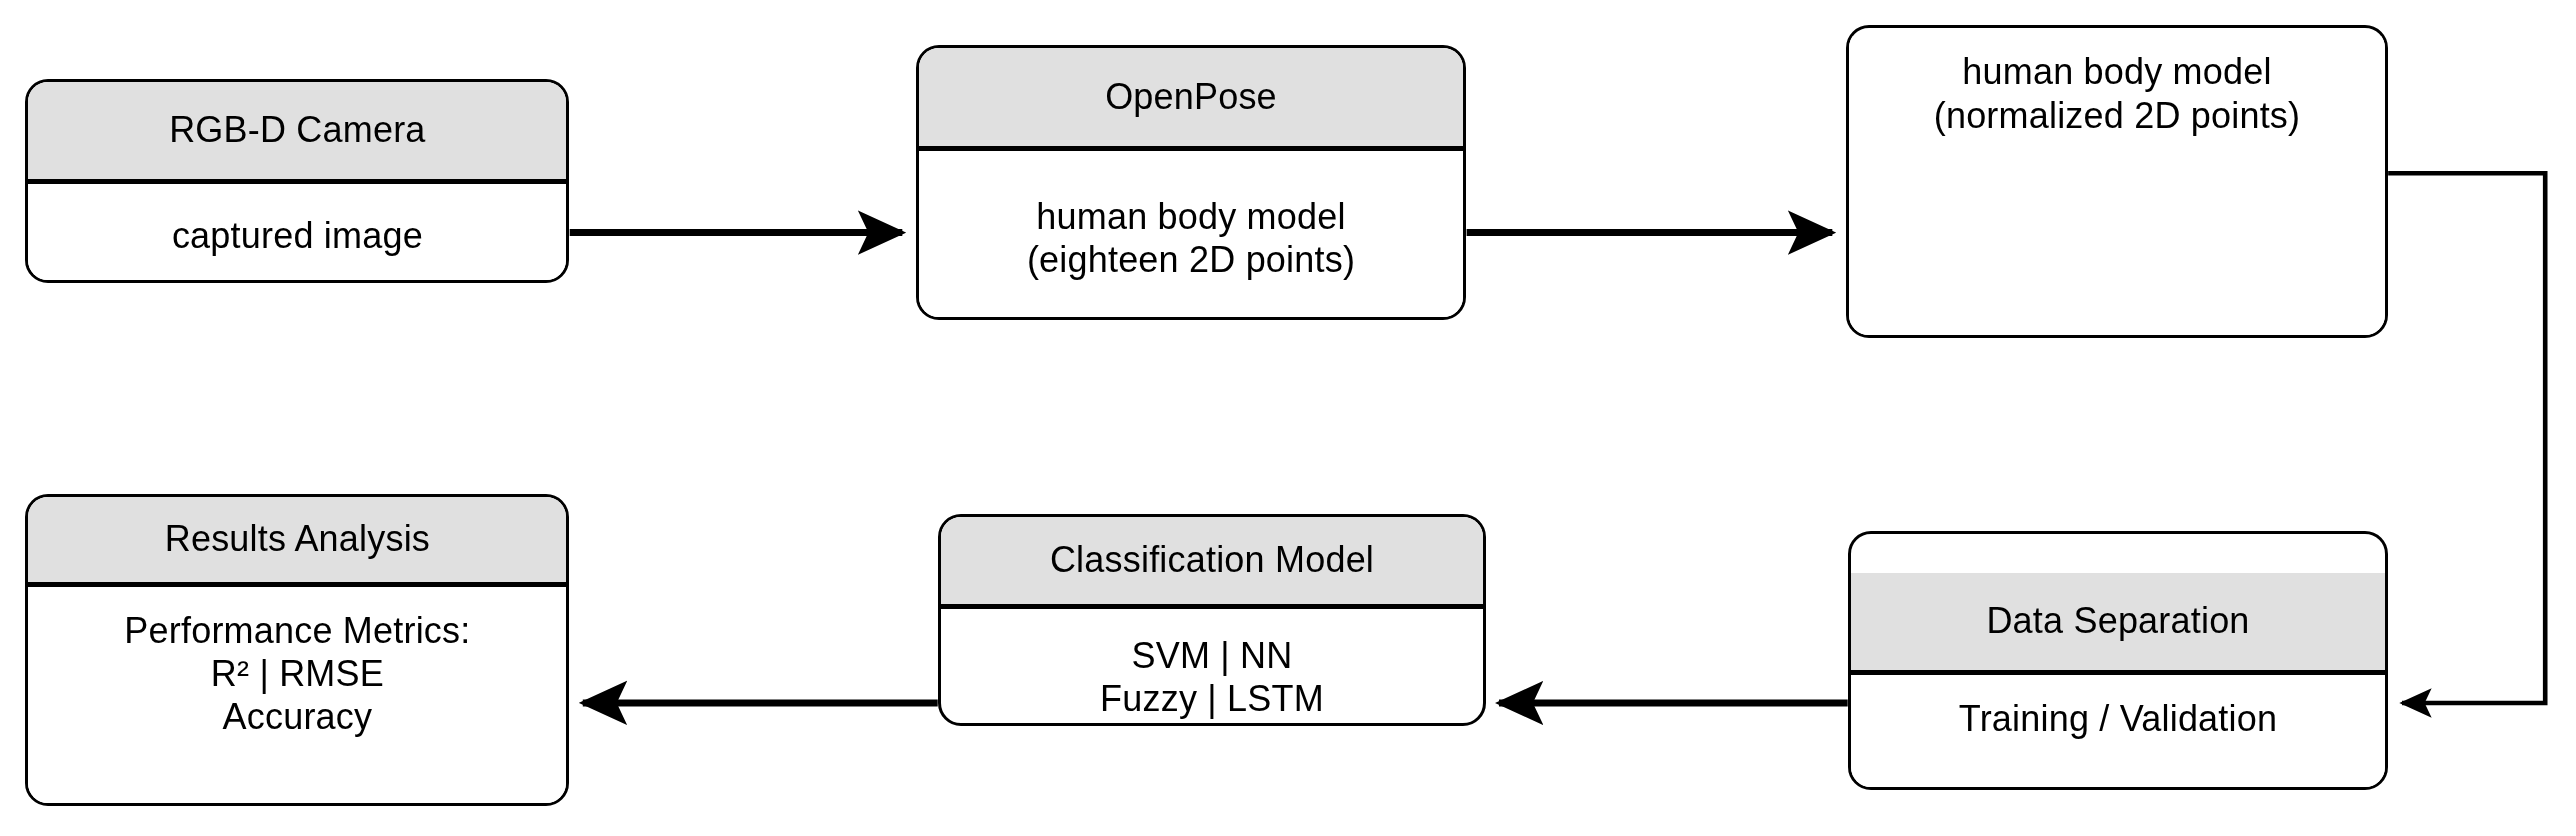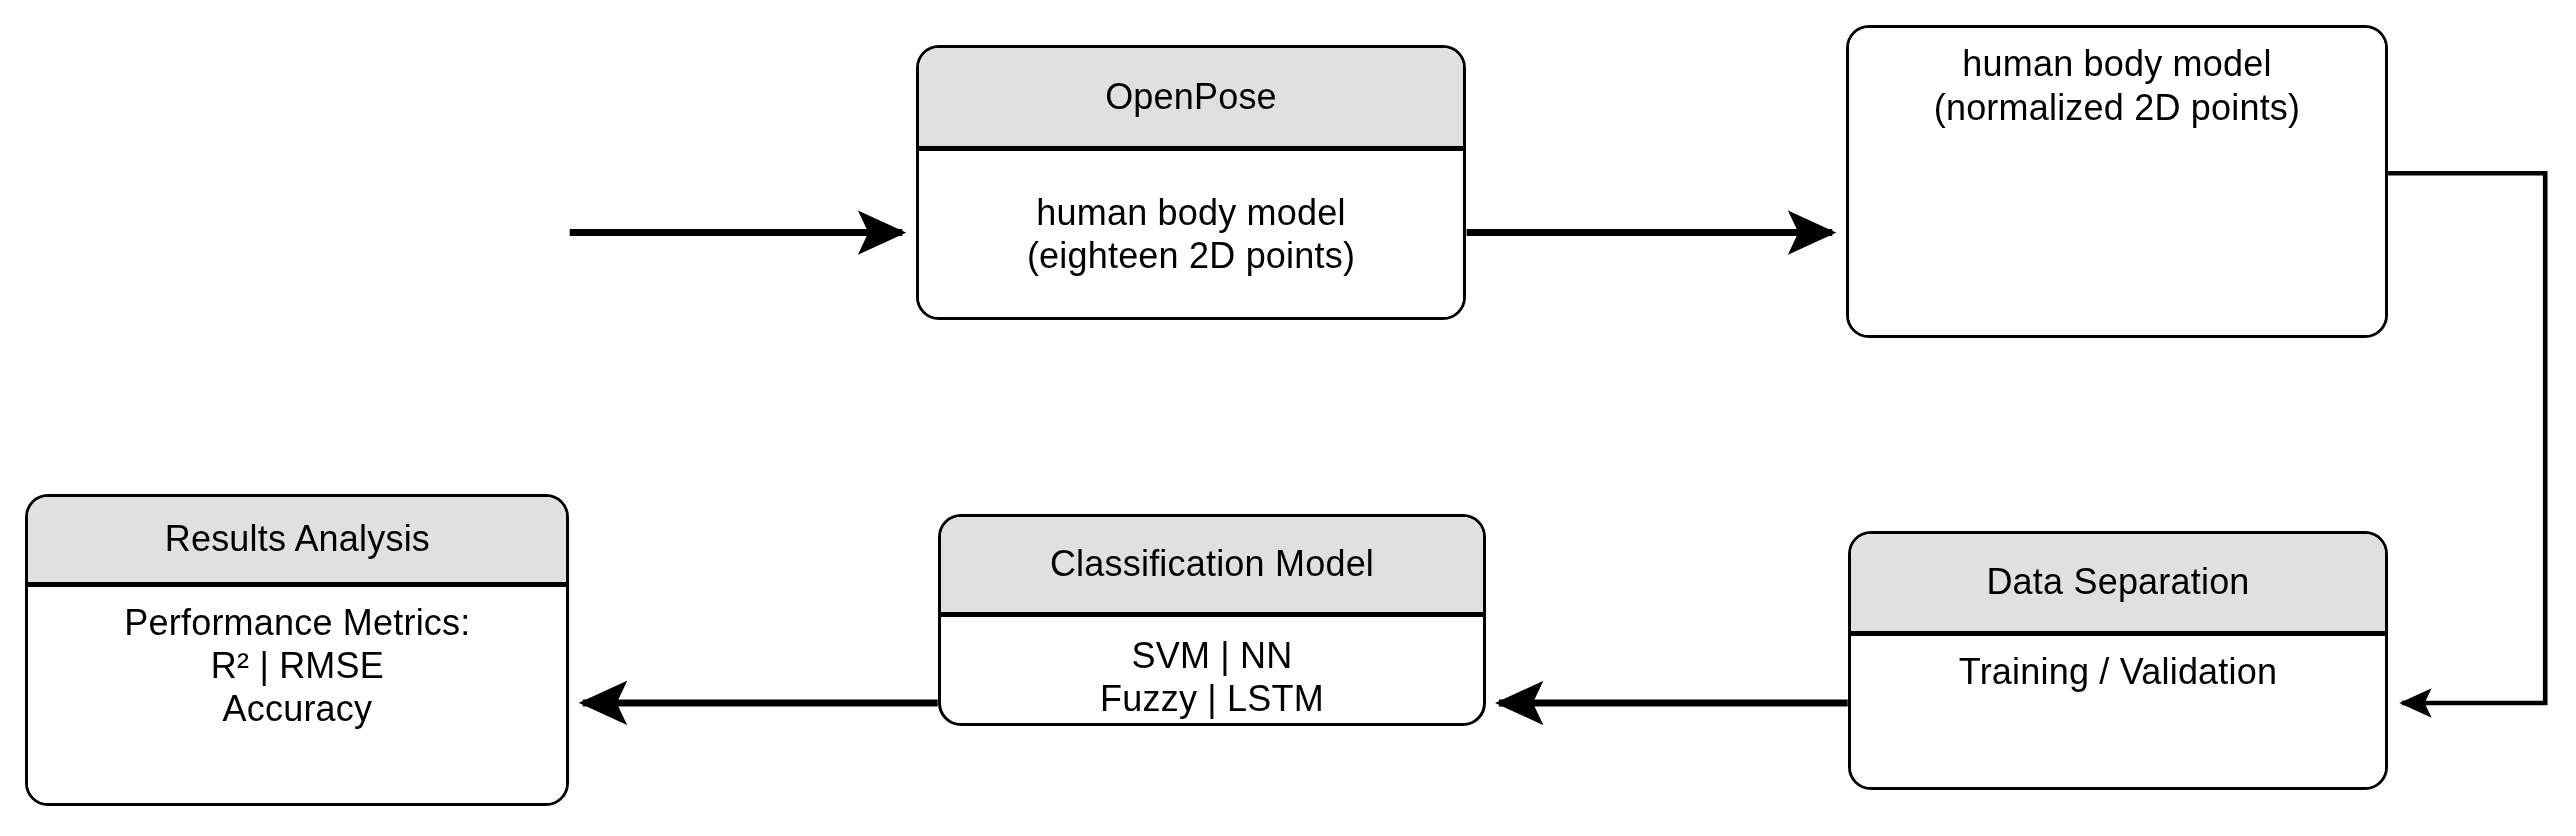--- a/index.html
+++ b/index.html
@@ -46,20 +46,21 @@
     display: flex;
     align-items: center;
     justify-content: center;
     text-align: center;
     color: #000000;
     font-size: 36px;
     line-height: 1.2;
     white-space: pre-line;
     padding: 3.1px 10.8px;
     letter-spacing: 0.2px;
+    margin-top: 8px;
   }
   .edge-layer {
     position: absolute;
     left: 0;
     top: 0;
     width: 2576px;
     height: 837px;
     pointer-events: none;
   }
 </style>
@@ -86,20 +87,24 @@
     <g fill="none" stroke="#000000" stroke-width="6" stroke-linecap="butt" stroke-linejoin="miter">
       <path d="M 3102 225 L 3306 225 L 3306 913 L 3120 913" marker-end="url(#arrow-l)"></path>
     </g>
 
     <g fill="none" stroke="#000000" stroke-width="9" stroke-linecap="butt" stroke-linejoin="miter">
       <path d="M 2400 913 L 1947 913" marker-end="url(#arrow-l)"></path>
       <path d="M 1218 913 L 757 913" marker-end="url(#arrow-l)"></path>
     </g>
   </svg>
 
+  <div class="node" style="left:25.4px; top:79px; width:544px; height:204px;">
+    <div class="node-header" style="height:102px;">RGB-D Camera</div>
+    <div class="node-body">captured image</div>
+  </div>
 
   <div class="node" style="left:916px; top:45px; width:550px; height:275px;">
     <div class="node-header" style="height:103px;">OpenPose</div>
     <div class="node-body">human body model
 (eighteen 2D points)</div>
   </div>
 
   <div class="node" style="left:1846px; top:25.4px; width:542px; height:313px;">
     <div class="node-body" style="align-items:flex-start; padding-top:14px;">human body model
 (normalized 2D points)</div>
@@ -112,18 +117,18 @@
 Accuracy</div>
   </div>
 
   <div class="node" style="left:938px; top:514px; width:548px; height:212px;">
     <div class="node-header" style="height:102px;">Classification Model</div>
     <div class="node-body" style="align-items:flex-start; padding-top:17px;border-radius:27px;">SVM | NN
 Fuzzy | LSTM</div>
   </div>
 
   <div class="node" style="left:1848px; top:531px; width:540px; height:259px;">
-    <div class="node-header" style="height:102px;">Data Separation</div>
+    <div class="node-header" style="height:102px;margin-top:39px;">Data Separation</div>
     <div class="node-body" style="align-items:flex-start; padding-top:14px;">Training / Validation</div>
   </div>
 
 </div>
 
 
 </body></html>

